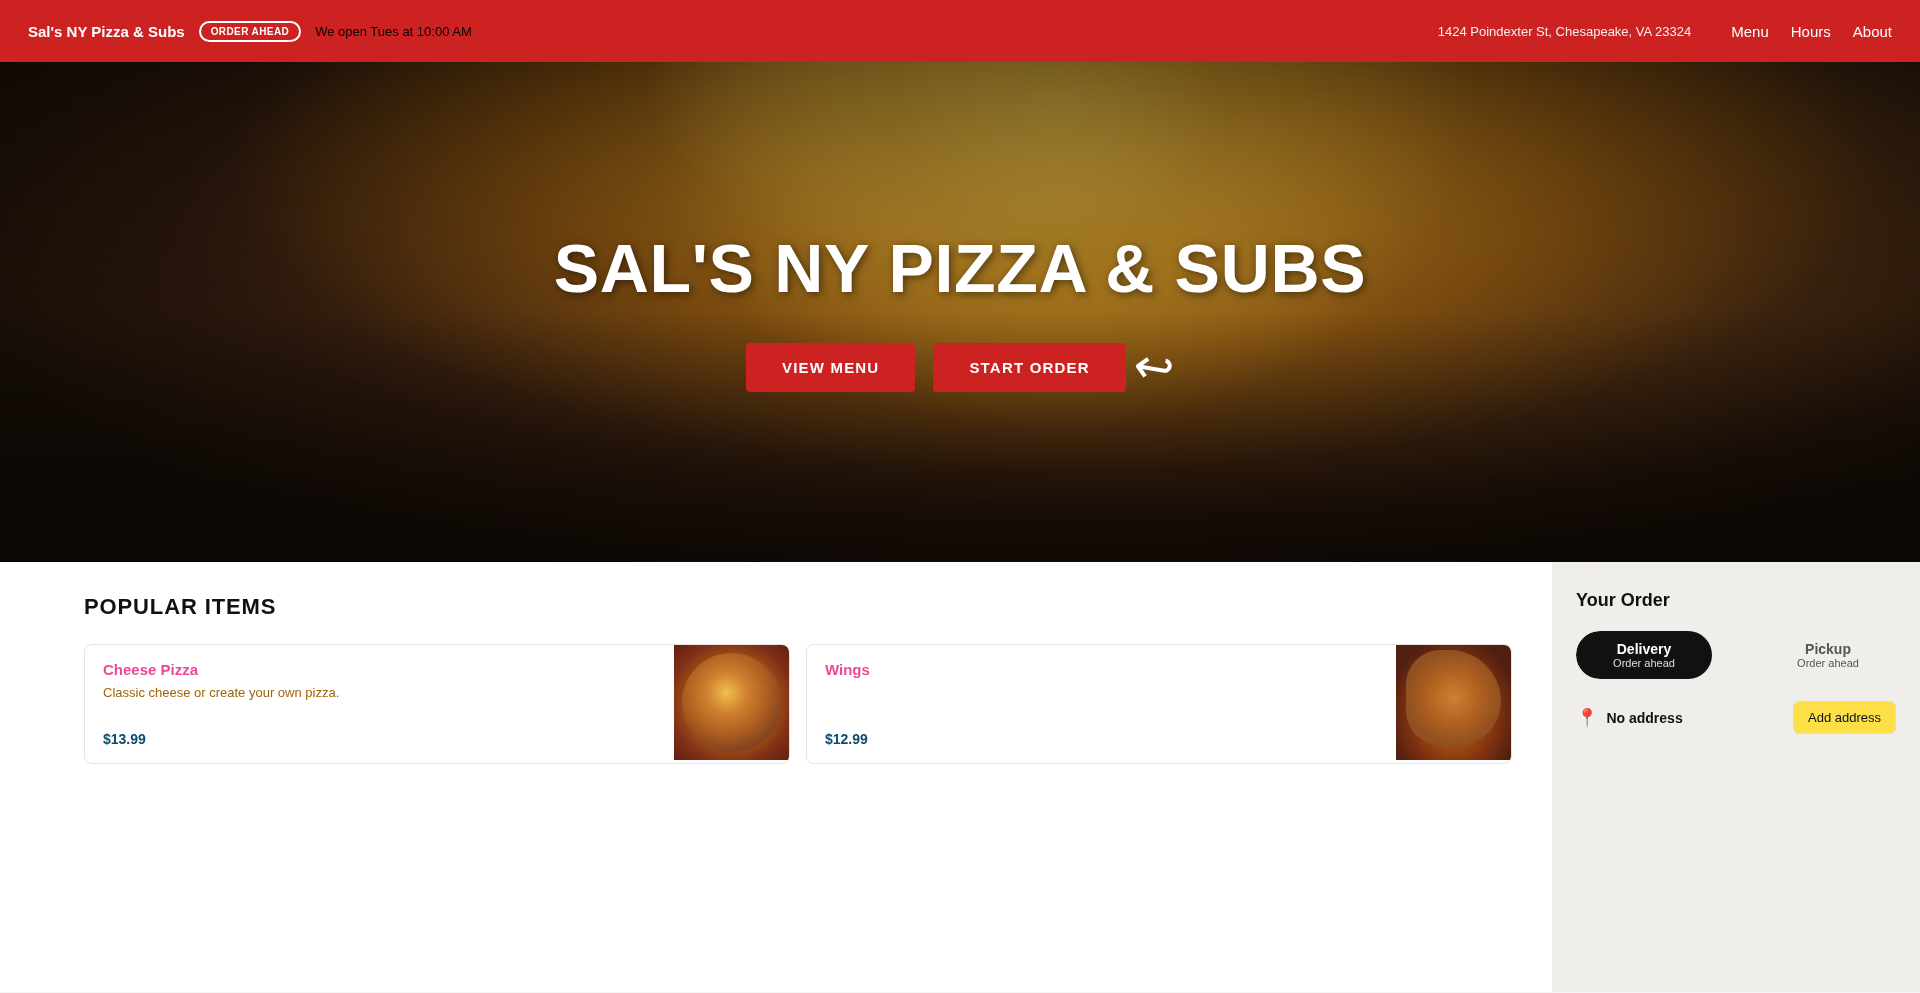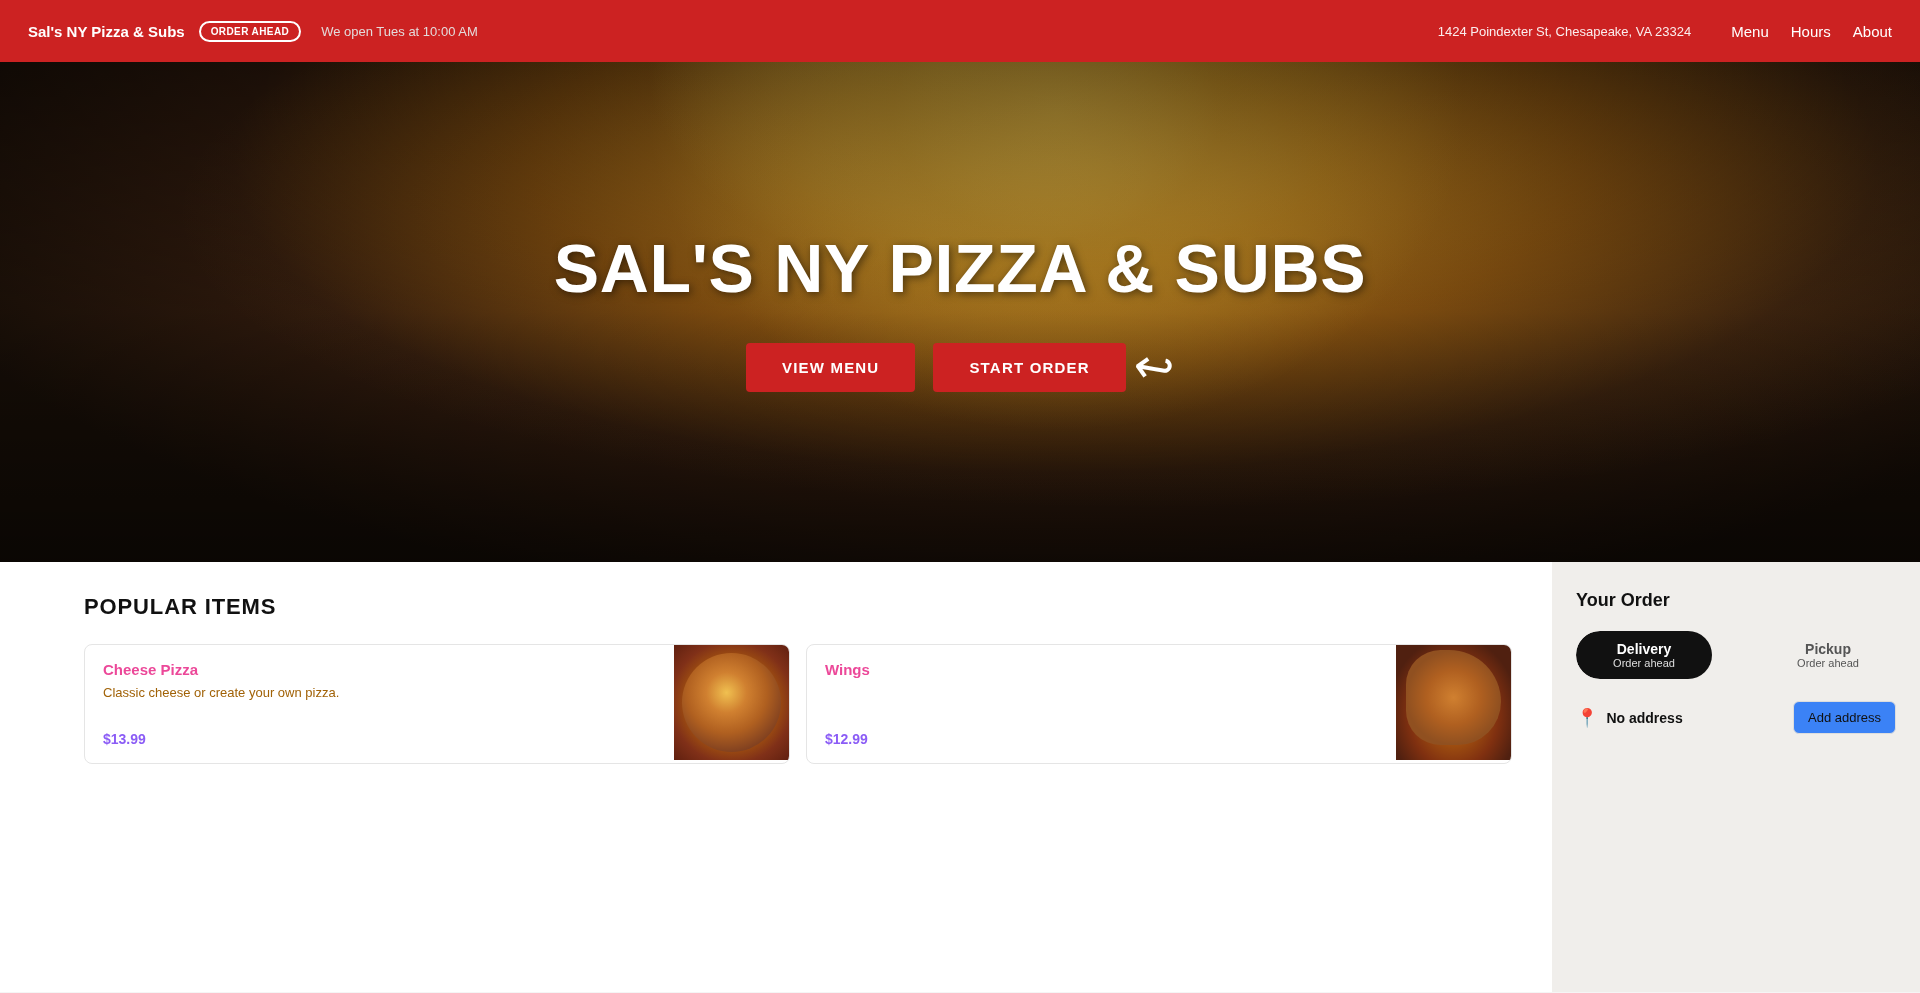--- a/index.html
+++ b/index.html
@@ -31,23 +31,22 @@
       border-radius: 50px;
       padding: 3px 10px;
       color: #fff;
       font-size: 10px;
       font-weight: 800;
       letter-spacing: 0.04em;
       text-transform: uppercase;
       white-space: nowrap;
     }
     .header-hours {
-      color: #e5e5e5;
+      color: #000000;
       font-size: 13px;
-      margin-left: 6px;
       opacity: 0.95;
     }
     .header-right {
       margin-left: auto;
       display: flex;
       align-items: center;
       gap: 40px;
     }
     .header-address {
       color: #fff;
@@ -204,21 +203,21 @@
     }
     .item-desc {
       font-size: 13px;
       color: #a16207;
       line-height: 1.4;
       flex: 1;
     }
     .item-price {
       font-size: 14px;
       font-weight: 600;
-      color: #8b5cf6;
+      color: #0c4a6e;
       margin-top: 12px;
     }
     .item-image {
       width: 115px;
       height: 115px;
       flex-shrink: 0;
       object-fit: cover;
       display: flex;
       align-items: center;
       justify-content: center;
@@ -324,21 +323,21 @@
     .location-icon {
       color: #333;
       font-size: 18px;
     }
     .no-address-text {
       font-size: 14px;
       font-weight: 600;
       color: #111;
     }
     .add-address-btn {
-      background: #3b82f6;
+      background: #fde047;
       border: 1px solid #ddd;
       border-radius: 6px;
       padding: 8px 14px;
       font-size: 13px;
       font-weight: 500;
       color: #111;
       cursor: pointer;
       white-space: nowrap;
     }
 

